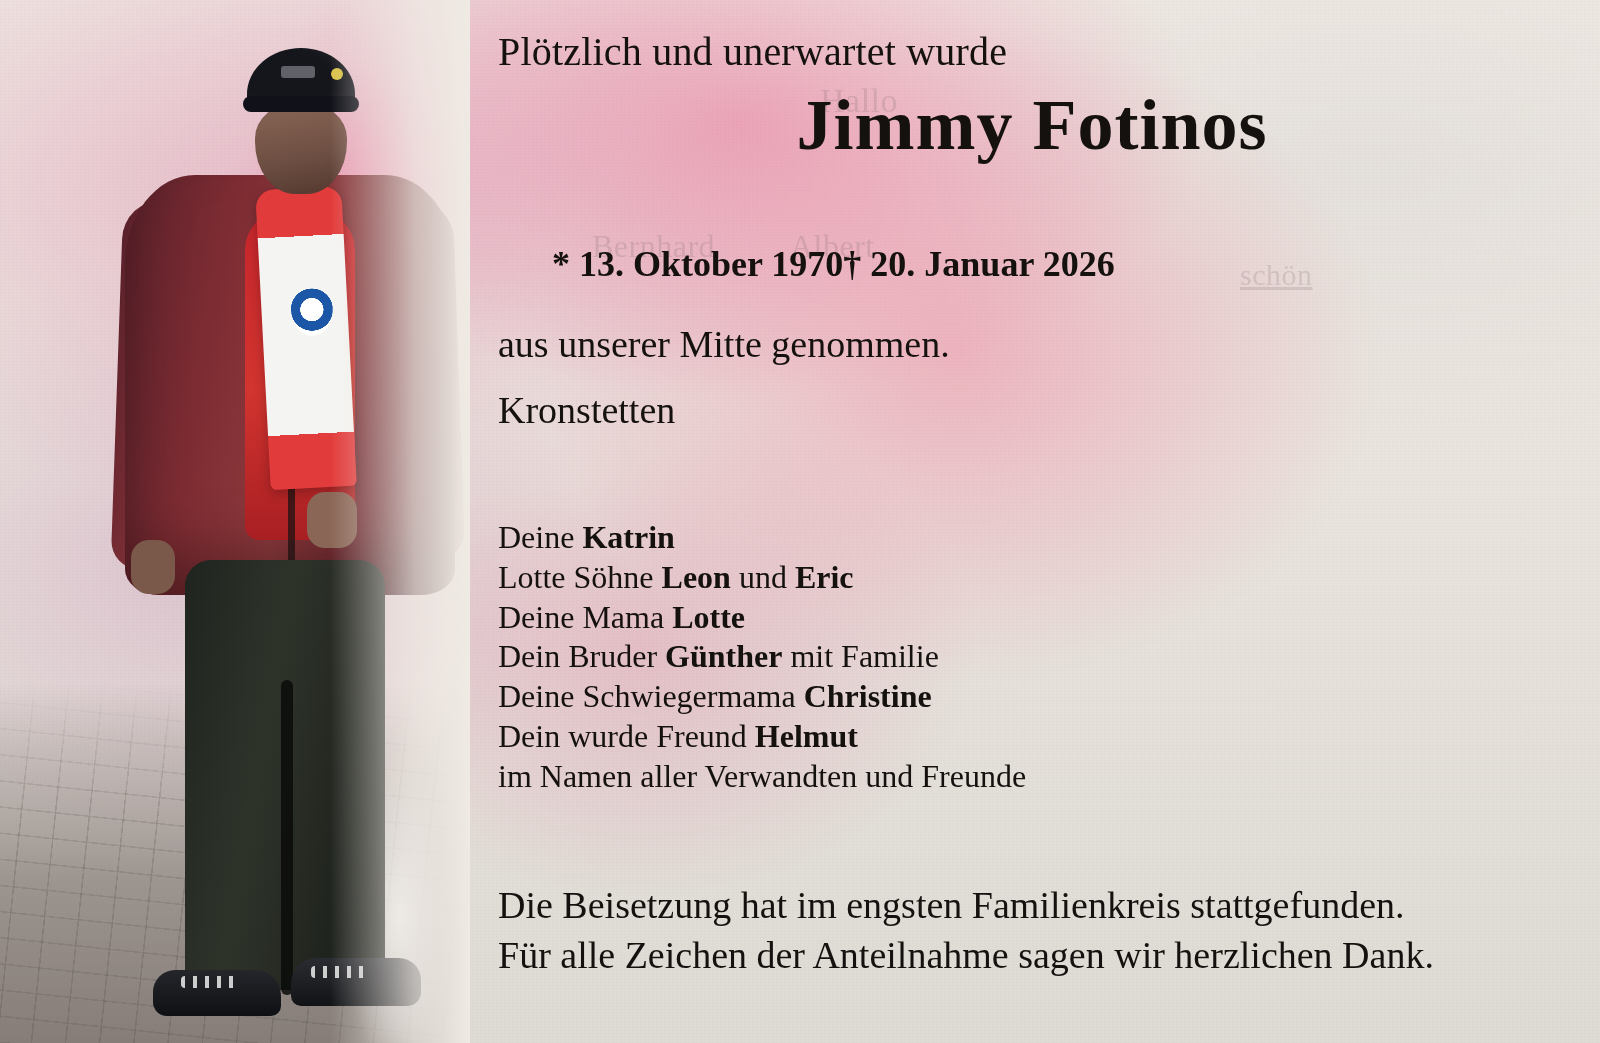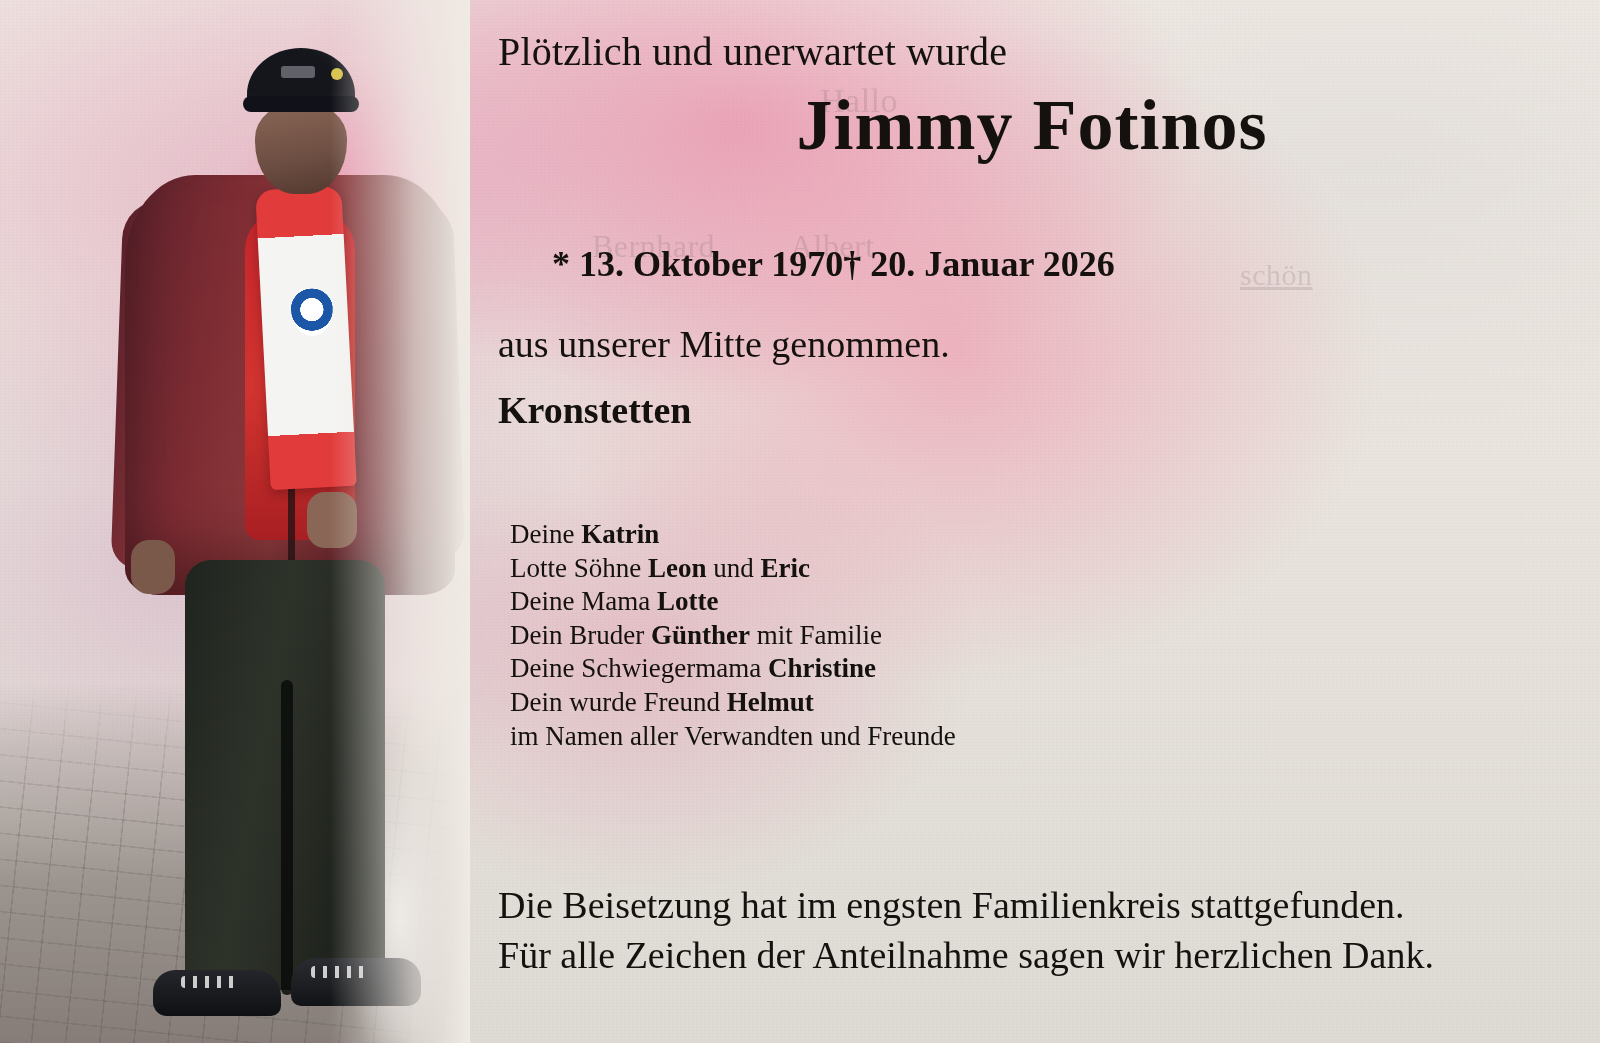--- a/index.html
+++ b/index.html
@@ -187,29 +187,29 @@
     position: absolute; left: 60px; top: 243px; width: 920px;
     display: flex; justify-content: flex-start; 
     font-size: 36px; font-weight: bold;
   }
   .line-taken {
     position: absolute; left: 6px; top: 322px;
     font-size: 38px;
   }
   .place {
     position: absolute; left: 6px; top: 388px;
-    font-size: 38px; font-weight: bold;
+    font-size: 38px; font-weight: normal;
   }
   .hearts {
     position: absolute; left: 6px; top: 466px;
     font-size: 38px;
   }
   .family {
     position: absolute; left: 6px; top: 518px;
-    font-size: 27px; line-height: 1.245; margin-left: 12px;
+    font-size: 32px; line-height: 1.245;
   }
   .family div { white-space: nowrap; }
   .family b { font-weight: bold; }
   .closing {
     position: absolute; left: 6px; top: 880px;
     font-size: 38px; line-height: 1.32;
   }
   .closing div { white-space: nowrap; }
 </style>
 </head>

